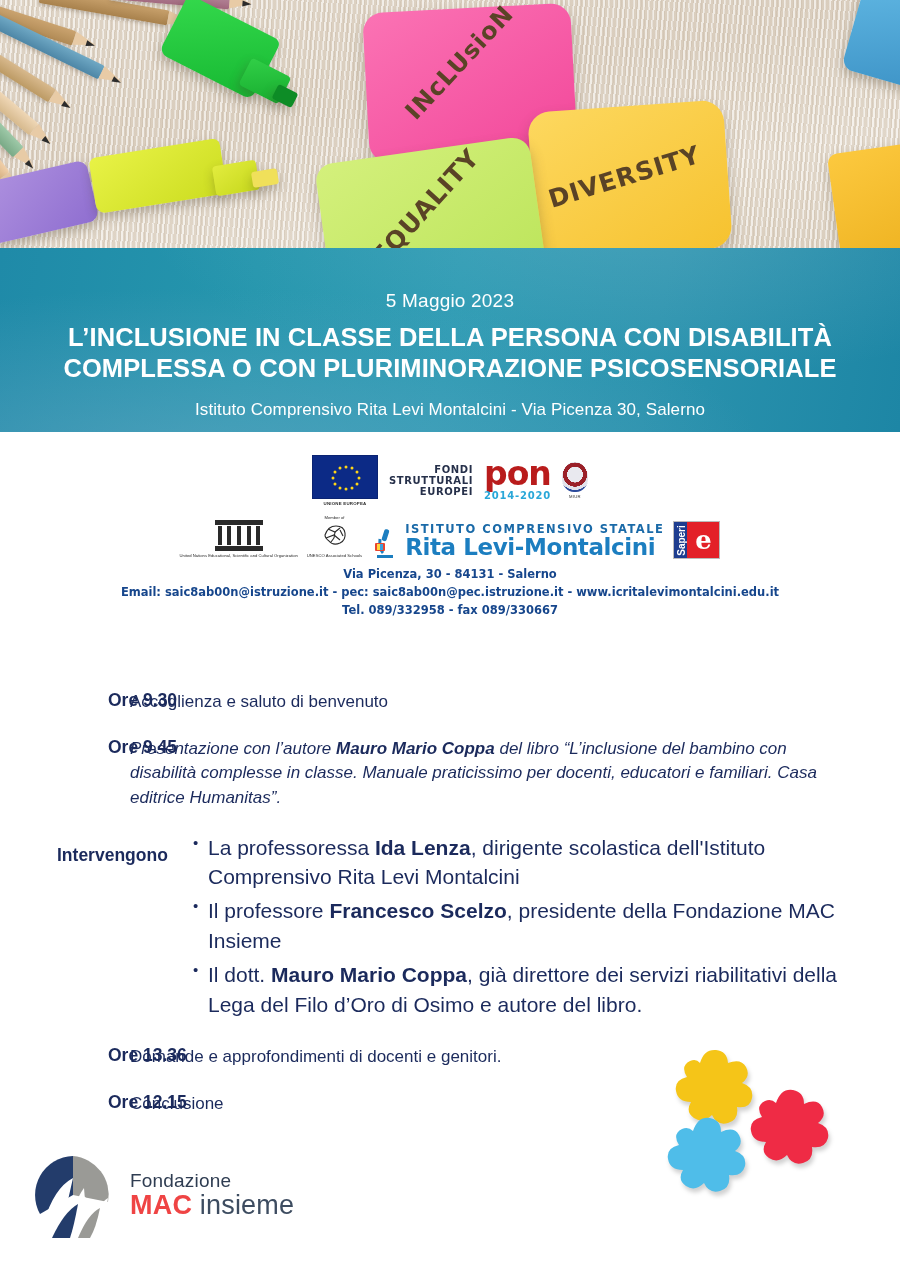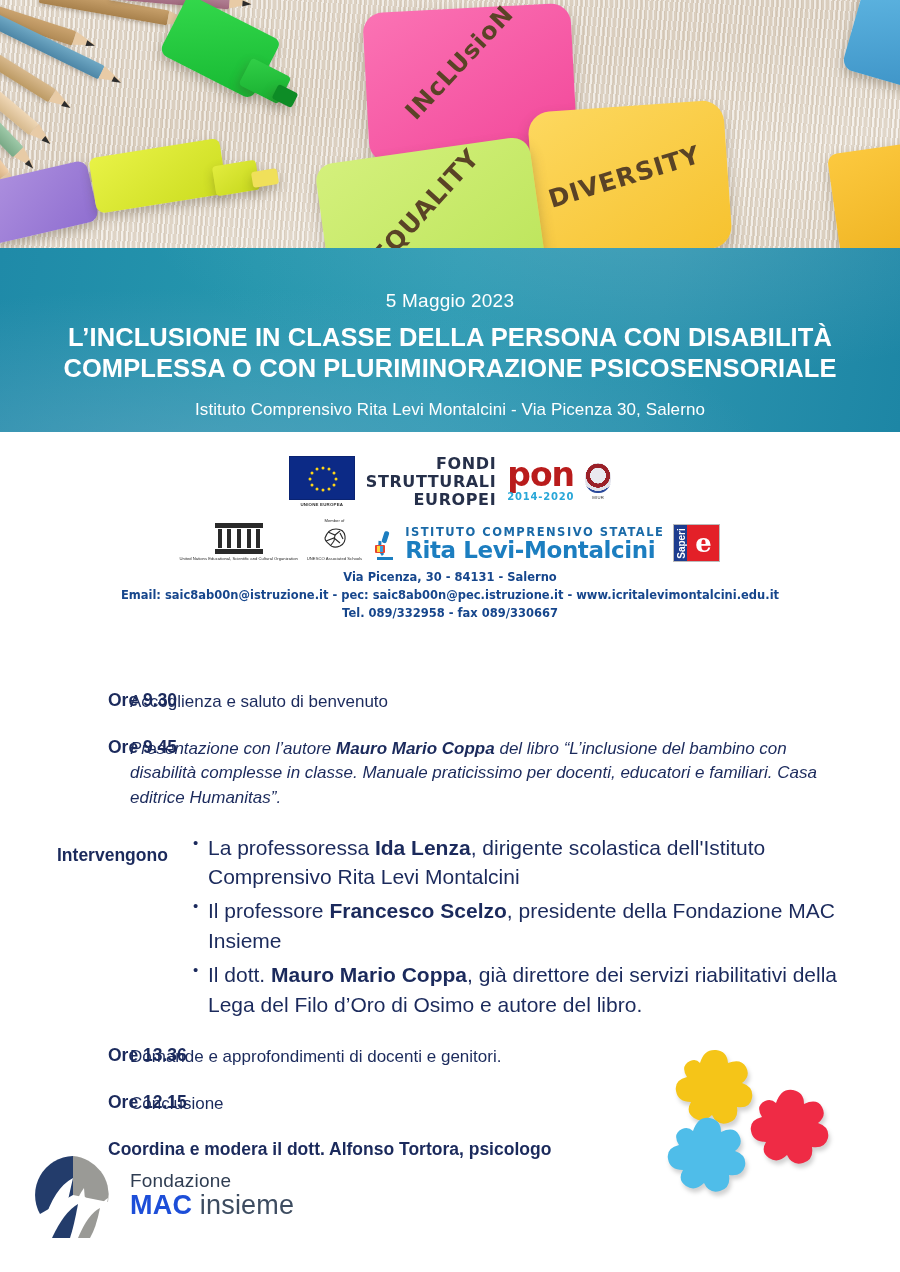--- a/index.html
+++ b/index.html
@@ -71,21 +71,21 @@
   .banner-venue { font-size: 17px; font-weight: 400; margin-top: 15px; letter-spacing: .1px; }
 
   
   .logos { position: absolute; left: 0; top: 455px; width: 900px; }
   .logo-row1 { display: flex; align-items: center; justify-content: center; gap: 11px; }
   .eu-flag {
     width: 66px; height: 44px; background: #0c2a86; position: relative; border: 1px solid #0a2372;
   }
   .eu-cap { font-size: 4.4px; color: #2d2d2d; text-align: center; letter-spacing: .2px; margin-top: 2px; font-weight: 700;}
   .fondi {
-    font-family: "DejaVu Sans", sans-serif; font-weight: 700; font-size: 16px;
+    font-family: "DejaVu Sans", sans-serif; font-weight: 700; font-size: 10px;
     color: #26304a; line-height: 1.12; text-align: right; letter-spacing: .6px;
   }
   .pon-wrap { text-align: center; }
   .pon {
     font-family: "DejaVu Sans", sans-serif; font-weight: 700; font-size: 33px;
     color: #b91c1c; line-height: .82; letter-spacing: -1px;
   }
   .pon-years {
     font-family: "DejaVu Sans", sans-serif; font-weight: 700; font-size: 10px;
     color: #29a7d8; letter-spacing: .8px; margin-top: 3px;
@@ -104,21 +104,21 @@
     width: 48px; height: 31px; position: relative; margin: 0 auto;
   }
   .temple .roof { position: absolute; top: 0; left: 0; width: 48px; height: 5px; background: #2a2a2a; }
   .temple .col { position: absolute; top: 6px; width: 4px; height: 19px; background: #2a2a2a; }
   .temple .base { position: absolute; bottom: 0; left: 0; width: 48px; height: 5px; background: #2a2a2a; }
   .temple-cap { font-size: 4.2px; color: #2a2a2a; line-height: 1.5; margin-top: 2px; }
   .unesco-net { text-align: center; }
   .netcap-top { font-size: 4.2px; color: #2a2a2a; margin-bottom: 1px; }
   .net-glyph { width: 32px; height: 30px; margin: 0 auto; position: relative; }
   .icms {
-    display: flex; align-items: flex-start; gap: 8px;
+    display: flex; align-items: flex-end; gap: 8px;
   }
   .micro {
     width: 26px; height: 34px; position: relative;
   }
   .icms-text { line-height: 1; }
   .icms-top {
     font-family: "DejaVu Sans", sans-serif; font-weight: 700; font-size: 11.5px;
     color: #1a6aa8; letter-spacing: 1.5px;
   }
   .icms-main {
@@ -172,21 +172,21 @@
   
   .puzzle { position: absolute; left: 660px; top: 1045px; width: 200px; height: 160px; }
   .pp { position: absolute; filter: drop-shadow(2px 4px 2px rgba(0,0,0,.18)); }
 
   
   .foundation { position: absolute; left: 30px; top: 1152px; display: flex; align-items: center; gap: 14px; }
   .fnd-mark { width: 86px; height: 86px; position: relative; }
   .fnd-text { line-height: 1.05; }
   .fnd-line1 { font-size: 19px; color: #2f3d52; font-weight: 400; letter-spacing: .2px; }
   .fnd-line2 { font-size: 27px; letter-spacing: .2px; }
-  .fnd-line2 b { font-weight: 700; color: #1d4ed8; }
+  .fnd-line2 b { font-weight: 700; color: #ef4444; }
   .fnd-line2 span { color: #3d4c60; font-weight: 400; }
 </style>
 </head>
 <body>
 
 <div class="poster">
 
   <div class="hero">
     <div class="hero-grain"></div>
 
@@ -373,21 +373,20 @@
     <div class="row">
       <div class="time">Ore 13.36</div>
       <div class="desc">Domande e approfondimenti di docenti e genitori.</div>
     </div>
 
     <div class="row">
       <div class="time">Ore 12.15</div>
       <div class="desc">Conclusione</div>
     </div>
 
-    <div class="coordina">Coordina e modera il dott. Alfonso Tortora, psicologo</div>
   </div>
 
   <div class="puzzle">
     <svg class="pp" style="left:10px;top:0;" width="110" height="90" viewBox="0 0 110 90" aria-hidden="true">
       <path d="M30 18 q4-14 16-13 q11 1 12 13 q13-5 18 4 q5 9-4 16 q12 4 10 15 q-2 11-15 9 q2 13-9 16 q-11 3-16-8 q-9 9-18 3 q-9-6-3-16 q-13 0-15-11 q-2-11 11-14 q-7-11 3-16 q6-3 10 2z" fill="#f5c518"></path>
     </svg>
     <svg class="pp" style="left:82px;top:38px;" width="110" height="92" viewBox="0 0 110 92" aria-hidden="true">
       <path d="M34 20 q5-15 17-13 q11 2 11 14 q13-6 18 3 q5 9-4 16 q12 4 10 15 q-3 11-16 9 q2 13-9 16 q-11 3-16-8 q-9 9-18 3 q-9-6-3-16 q-13 0-15-11 q-2-11 11-14 q-7-11 3-16 q6-3 11 2z" fill="#ef2b45"></path>
     </svg>
     <svg class="pp" style="left:0px;top:66px;" width="110" height="92" viewBox="0 0 110 92" aria-hidden="true">

